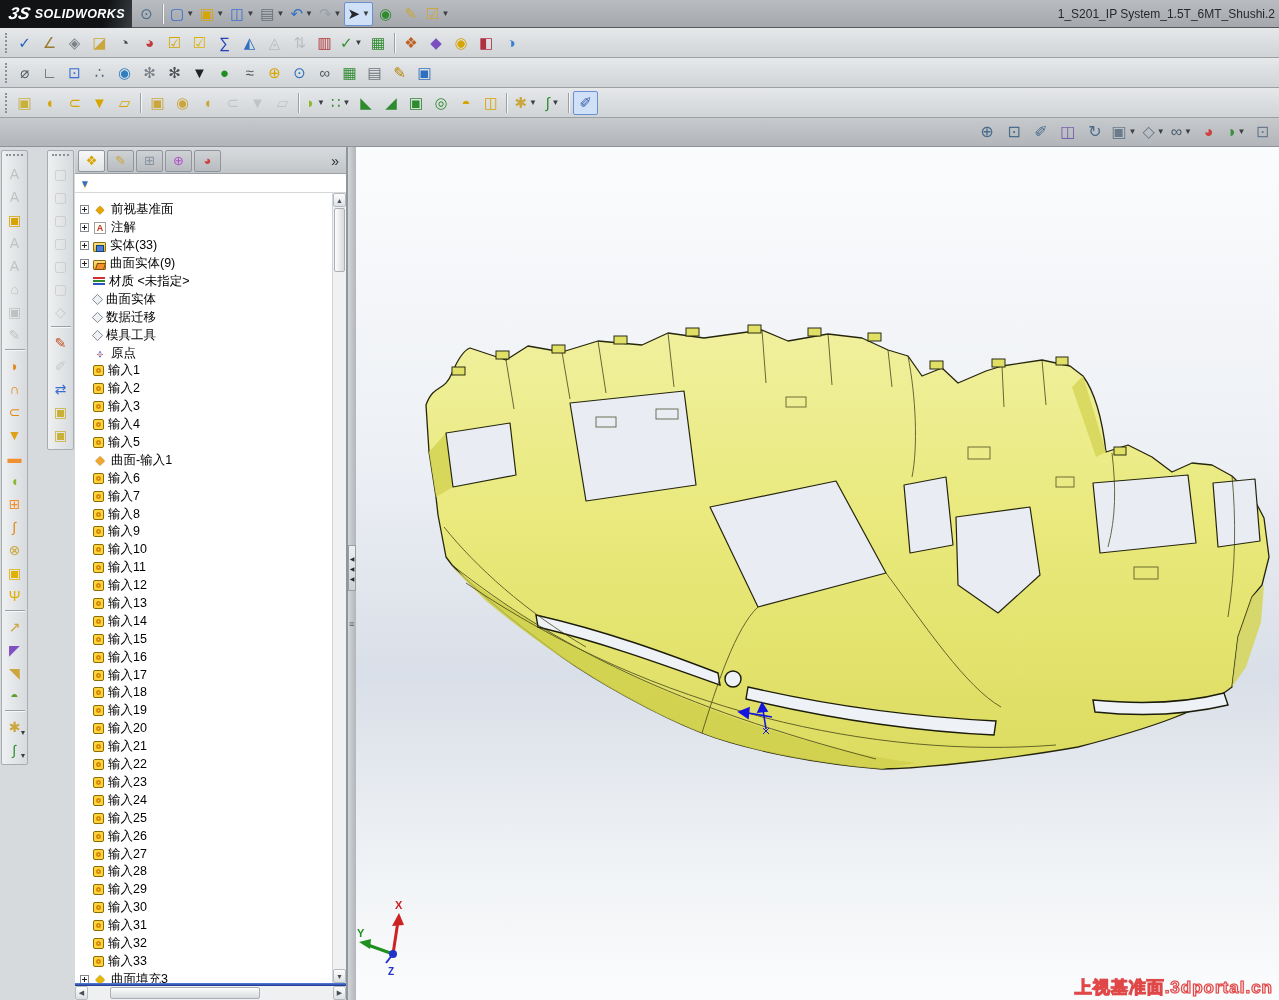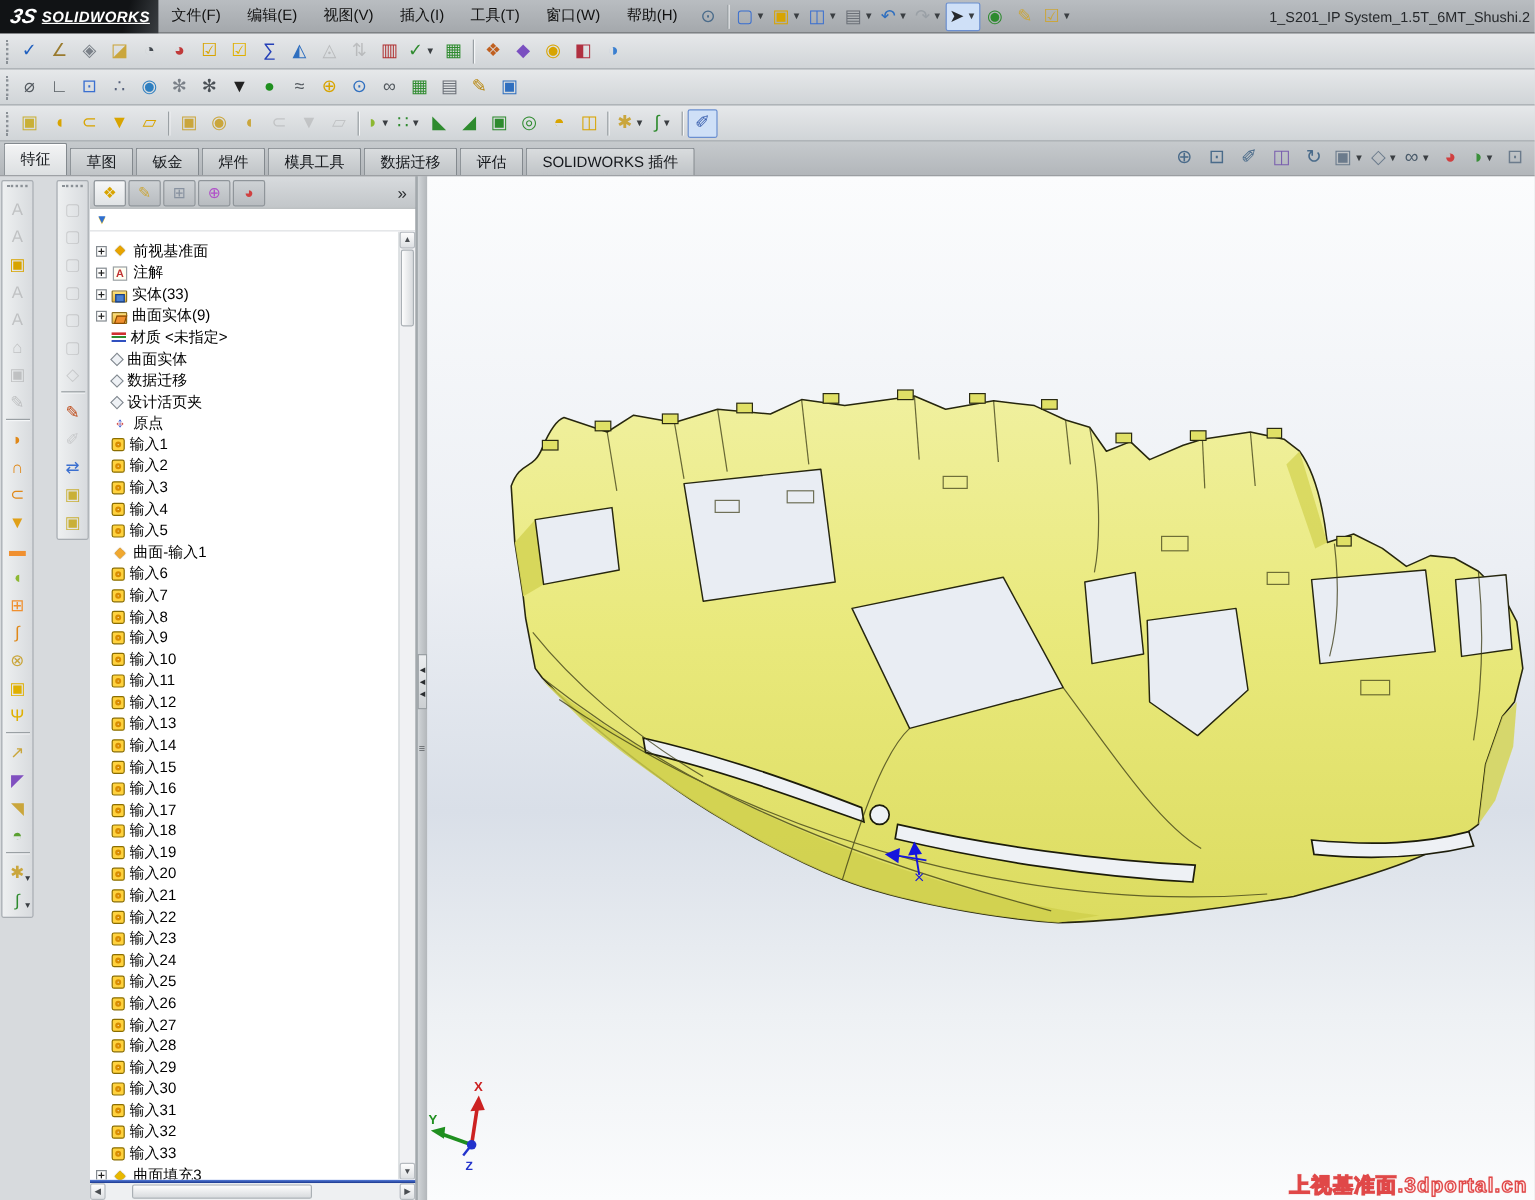--- a/index.html
+++ b/index.html
@@ -6,21 +6,21 @@
   html,body { width:1279px; height:1000px; overflow:hidden;
     font-family:"Liberation Sans","DejaVu Sans",sans-serif; }
   #app { width:1279px; height:1000px; display:flex; flex-direction:column; background:#cfd3d6; }
 
   
   .titlebar { height:28px; flex:none; display:flex; align-items:center;
     background:linear-gradient(#b9bdc1,#a4a8ac); border-bottom:1px solid #55585c; }
   .logo { height:28px; width:132px; flex:none; display:flex; align-items:center; gap:5px;
     padding-left:9px; background:linear-gradient(105deg,#111315 78%,#3a3e42); color:#fff; }
   .logo-mark { font-size:17px; font-weight:bold; font-style:italic; transform:skewX(-14deg); }
-  .logo-text { font-size:12.5px; font-weight:bold; font-style:italic; letter-spacing:.4px;text-decoration:underline; }
+  .logo-text { font-size:12.5px; font-weight:bold; font-style:italic; letter-spacing:.4px; }
   .menu-item { font-size:12.5px; color:#111; padding:0 11px; height:100%;
     display:flex; align-items:center; cursor:default; }
   .quickbar { display:flex; align-items:center; margin-left:2px; }
   .title-text { margin-left:auto; padding-right:4px; font-size:12px; color:#26292c; white-space:nowrap; }
 
   
   .toolbar { height:30px; flex:none; display:flex; align-items:center; padding-left:2px;
     background:linear-gradient(#e6e8ea,#d0d4d7); border-bottom:1px solid #9aa0a4; }
   .grip { width:0; height:20px; border-left:2px dotted #8a9096; margin:0 5px 0 3px; flex:none; }
   .icon-btn { min-width:25px; height:24px; padding:0 2px; display:flex; align-items:center;
@@ -141,30 +141,20 @@
 </head>
 <body>
 
 <div id="app">
 
   <div class="titlebar">
     <div class="logo">
       <span class="logo-mark">3S</span>
       <span class="logo-text">SOLIDWORKS</span>
     </div>
-    <div style="display:flex;height:100%">
-
-    <span class="menu-item">文件(F)</span>
-        <span class="menu-item">编辑(E)</span>
-        <span class="menu-item">视图(V)</span>
-        <span class="menu-item">插入(I)</span>
-        <span class="menu-item">工具(T)</span>
-        <span class="menu-item">窗口(W)</span>
-        <span class="menu-item">帮助(H)</span>
-      </div>
     <div class="quickbar">
 
     <span class="icon-btn">
           <span class="glyph" style="color: rgb(74, 107, 138);">⊙</span>
 
         </span>
         <span class="icon-btn f-sep">
           
           
         </span>
@@ -483,31 +473,20 @@
           
         </span>
         <span class="icon-btn f-sel">
           <span class="glyph" style="color: rgb(58, 95, 174);">✐</span>
 
         </span>
       </div>
   </div>
 
   <div class="tabrow">
-    <div style="display:flex;align-items:flex-end">
-
-    <span class="cmd-tab f-active">特征</span>
-        <span class="cmd-tab">草图</span>
-        <span class="cmd-tab">钣金</span>
-        <span class="cmd-tab">焊件</span>
-        <span class="cmd-tab">模具工具</span>
-        <span class="cmd-tab">数据迁移</span>
-        <span class="cmd-tab">评估</span>
-        <span class="cmd-tab">SOLIDWORKS 插件</span>
-      </div>
     <div class="headsup">
 
     <span class="icon-btn">
           <span class="glyph" style="color: rgb(74, 107, 138);">⊕</span>
 
         </span>
         <span class="icon-btn">
           <span class="glyph" style="color: rgb(74, 107, 138);">⊡</span>
 
         </span>
@@ -790,21 +769,21 @@
               <span class="tree-label">曲面实体</span>
             </div>
             <div class="tree-row">
               <span class="expbox"></span>
               <span class="ti ic-plane"></span>
               <span class="tree-label">数据迁移</span>
             </div>
             <div class="tree-row">
               <span class="expbox"></span>
               <span class="ti ic-plane"></span>
-              <span class="tree-label">设计活页夹</span>
+              <span class="tree-label">模具工具</span>
             </div>
             <div class="tree-row">
               <span class="expbox"></span>
               <span class="ti ic-origin"></span>
               <span class="tree-label">原点</span>
             </div>
             <div class="tree-row">
               <span class="expbox"></span>
               <span class="ti ic-input"></span>
               <span class="tree-label">输入1</span>

